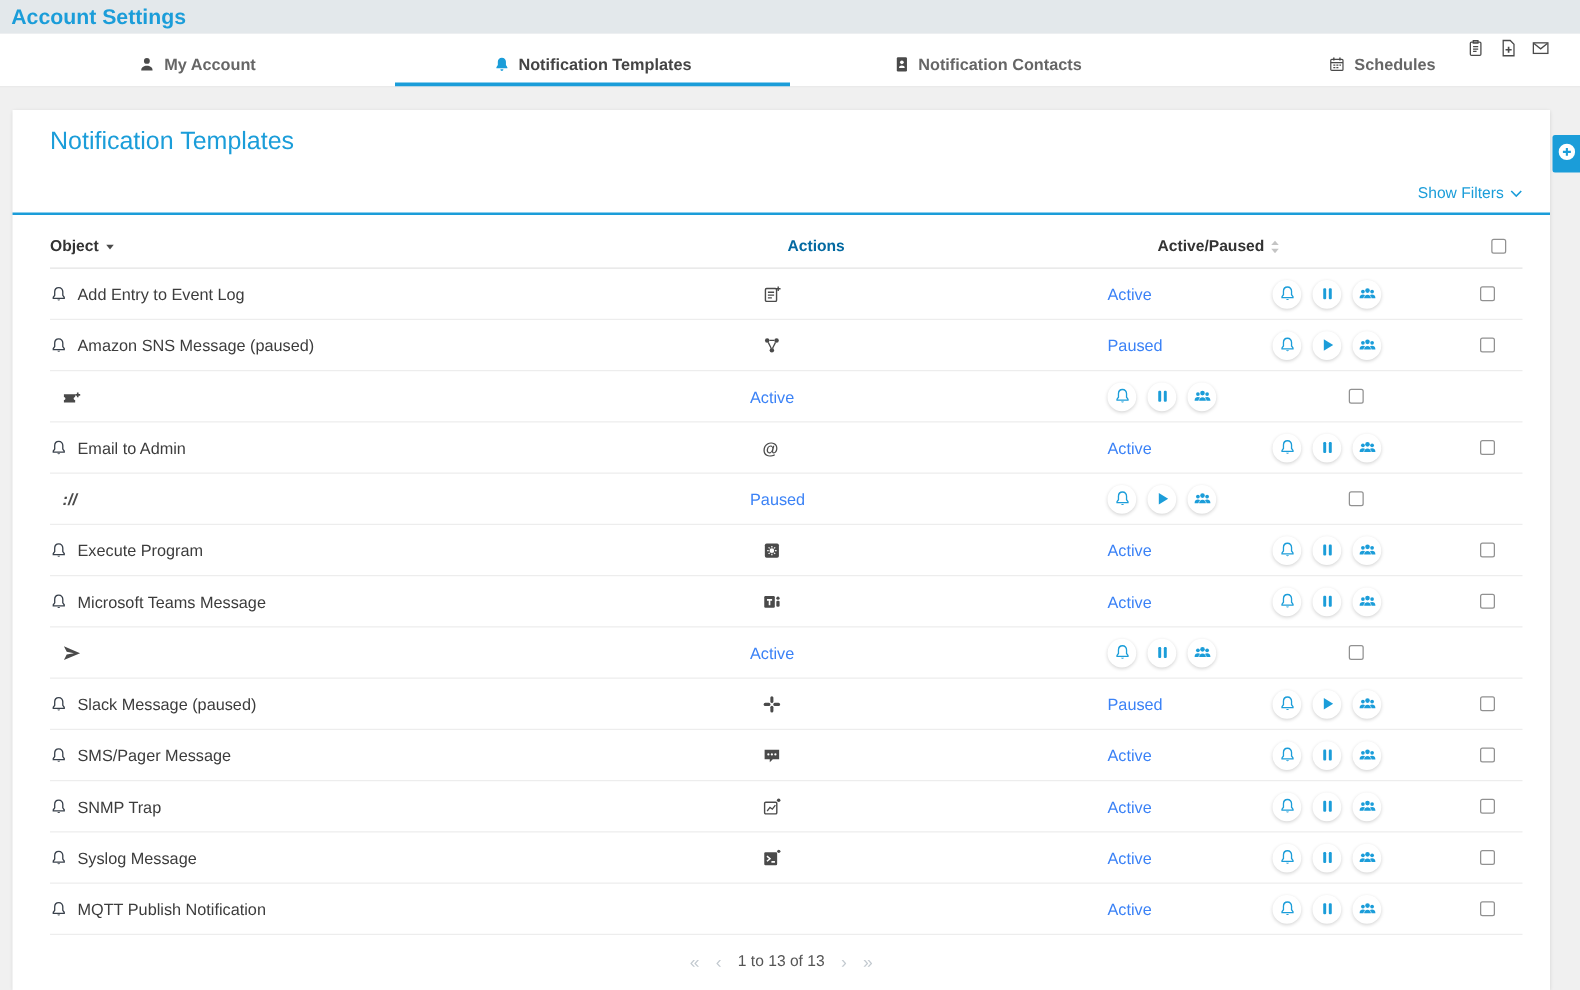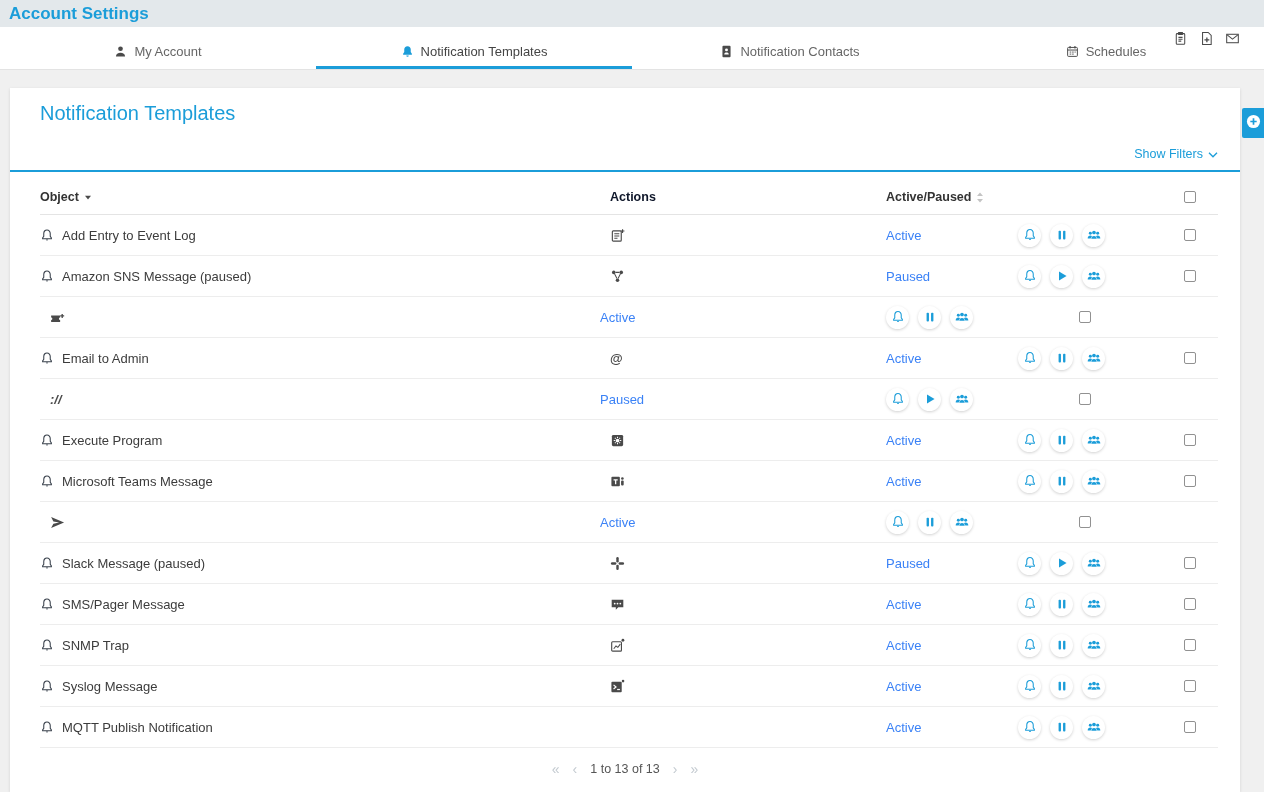--- a/index.html
+++ b/index.html
@@ -10,21 +10,21 @@
     background:#f0f0f0; font-family:"Liberation Sans", sans-serif;
   }
   
   .topbar { height:27px; background:#e3e8eb; display:flex; align-items:center; padding-left:9px; }
   .topbar h1 { margin:0; font-size:17px; font-weight:700; color:var(--accent); }
 
   
   .tabbar { height:43px; background:#fff; border-bottom:1px solid #e3e3e3; position:relative; display:flex; }
   .tabs { flex:1; display:flex; }
   .tab { flex:1; display:flex; align-items:center; justify-content:center; gap:7px;
-         font-size:13px; font-weight:400; color:#666; border-bottom:3px solid transparent;
+         font-size:13px; font-weight:700; color:#666; border-bottom:3px solid transparent;
          padding-top:10px; cursor:pointer; }
   .tab .tab-icon { display:inline-flex; color:#4a4a4a; }
   .tab .tab-icon svg { width:13px; height:13px; }
   .tab.active { border-bottom-color:var(--accent); color:#444; }
   .tab.active .tab-icon { color:var(--accent); }
   .tb-icons { position:absolute; top:4px; right:24px; display:flex; gap:11px; color:#4a4a4a; }
   .tb-icon { display:inline-flex; cursor:pointer; }
   .tb-icon svg { width:15px; height:15px; }
 
   
@@ -34,23 +34,23 @@
   .card-head h2 { margin:0; font-size:20px; font-weight:400; color:var(--accent); }
   .filters { position:absolute; right:22px; bottom:9px; display:flex; align-items:center; gap:5px;
              color:var(--accent); font-size:12.5px; cursor:pointer; }
   .filters svg { width:10px; height:6px; }
 
   
   .tgrid { display:grid; grid-template-columns:560px 286px 132px 95px 1fr; align-items:center;
            margin:0 22px 0 30px; }
   .thead { composes:tgrid; }
   .thead { padding:18px 0 10px 0; border-bottom:1px solid #e4e4e4;
-           font-size:12.5px; color:#333; }
+           font-size:12.5px; color:#333;gap:20px; }
   .th { font-weight:700; display:flex; align-items:center; gap:5px; cursor:pointer; }
-  .th-actions { font-weight:700; color:#0f172a; cursor:default; }
+  .th-actions { font-weight:700; color:#0369a1; cursor:default; }
   .sort-desc { color:#4a4a4a; display:inline-flex; }
   .sort-both { color:#c4c4c4; display:inline-flex; }
   .trow { height:41px; border-bottom:1px solid #ededed; font-size:13px; color:#3c3c3c; }
   .c-obj { display:flex; align-items:center; gap:8px; min-width:0; }
   .row-bell { display:inline-flex; color:#38404b; }
   .row-bell svg { width:14px; height:15px; }
   .row-name { cursor:pointer; }
   .c-act { display:flex; padding-left:10px; }
   .action-icon { display:inline-flex; color:#4a4a4a; }
   .action-icon svg { width:15px; height:15px; }

